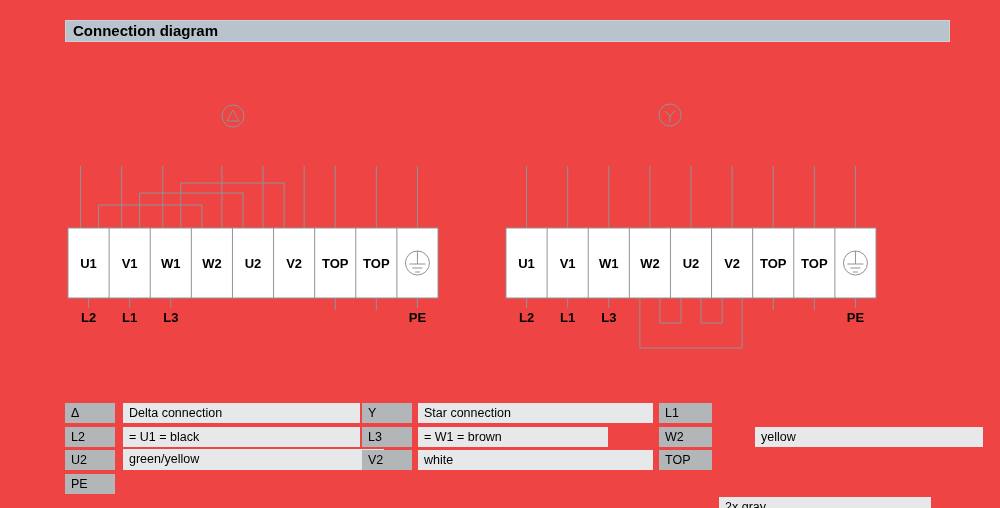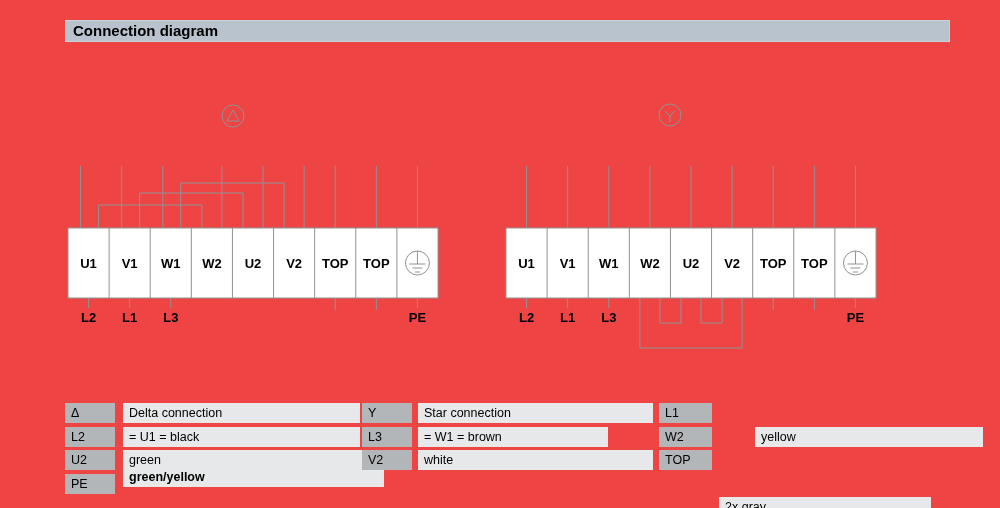--- a/index.html
+++ b/index.html
@@ -150,21 +150,21 @@
       </g>
     </svg>
   <div id="legend">
       <div class="lkey" style="left: 65px; top: 403px; width: 50px;">Δ</div>
       <div class="lval" style="left: 123px; top: 403px; width: 237px;">Delta connection</div>
       <div class="lkey" style="left: 65px; top: 426.5px; width: 50px;">L2</div>
       <div class="lval" style="left: 123px; top: 426.5px; width: 237px;">= U1 = black</div>
       <div class="lkey" style="left: 65px; top: 450px; width: 50px;">U2</div>
       <div class="lval" style="left: 123px; top: 450px; width: 280px;">green</div>
       <div class="lkey" style="left: 65px; top: 473.5px; width: 50px;">PE</div>
-      <div class="lval" style="left: 123px; top: 467px; width: 261px; font-weight: bold;">green/yellow</div>
+      <div class="lval" style="left: 123px; top: 449px; width: 261px;">green/yellow</div>
       <div class="lkey" style="left: 362px; top: 403px; width: 50px;">Y</div>
       <div class="lval" style="left: 418px; top: 403px; width: 235px;">Star connection</div>
       <div class="lkey" style="left: 362px; top: 426.5px; width: 50px;">L3</div>
       <div class="lval" style="left: 418px; top: 426.5px; width: 190px;">= W1 = brown</div>
       <div class="lkey" style="left: 362px; top: 450px; width: 50px;">V2</div>
       <div class="lval" style="left: 418px; top: 450px; width: 235px;">white</div>
       <div class="lkey" style="left: 659px; top: 403px; width: 53px;">L1</div>
       <div class="lkey" style="left: 659px; top: 426.5px; width: 53px;">W2</div>
       <div class="lval" style="left: 719px; top: 426.5px; width: 228px; margin-left: 36px;">yellow</div>
       <div class="lkey" style="left: 659px; top: 450px; width: 53px;">TOP</div>

